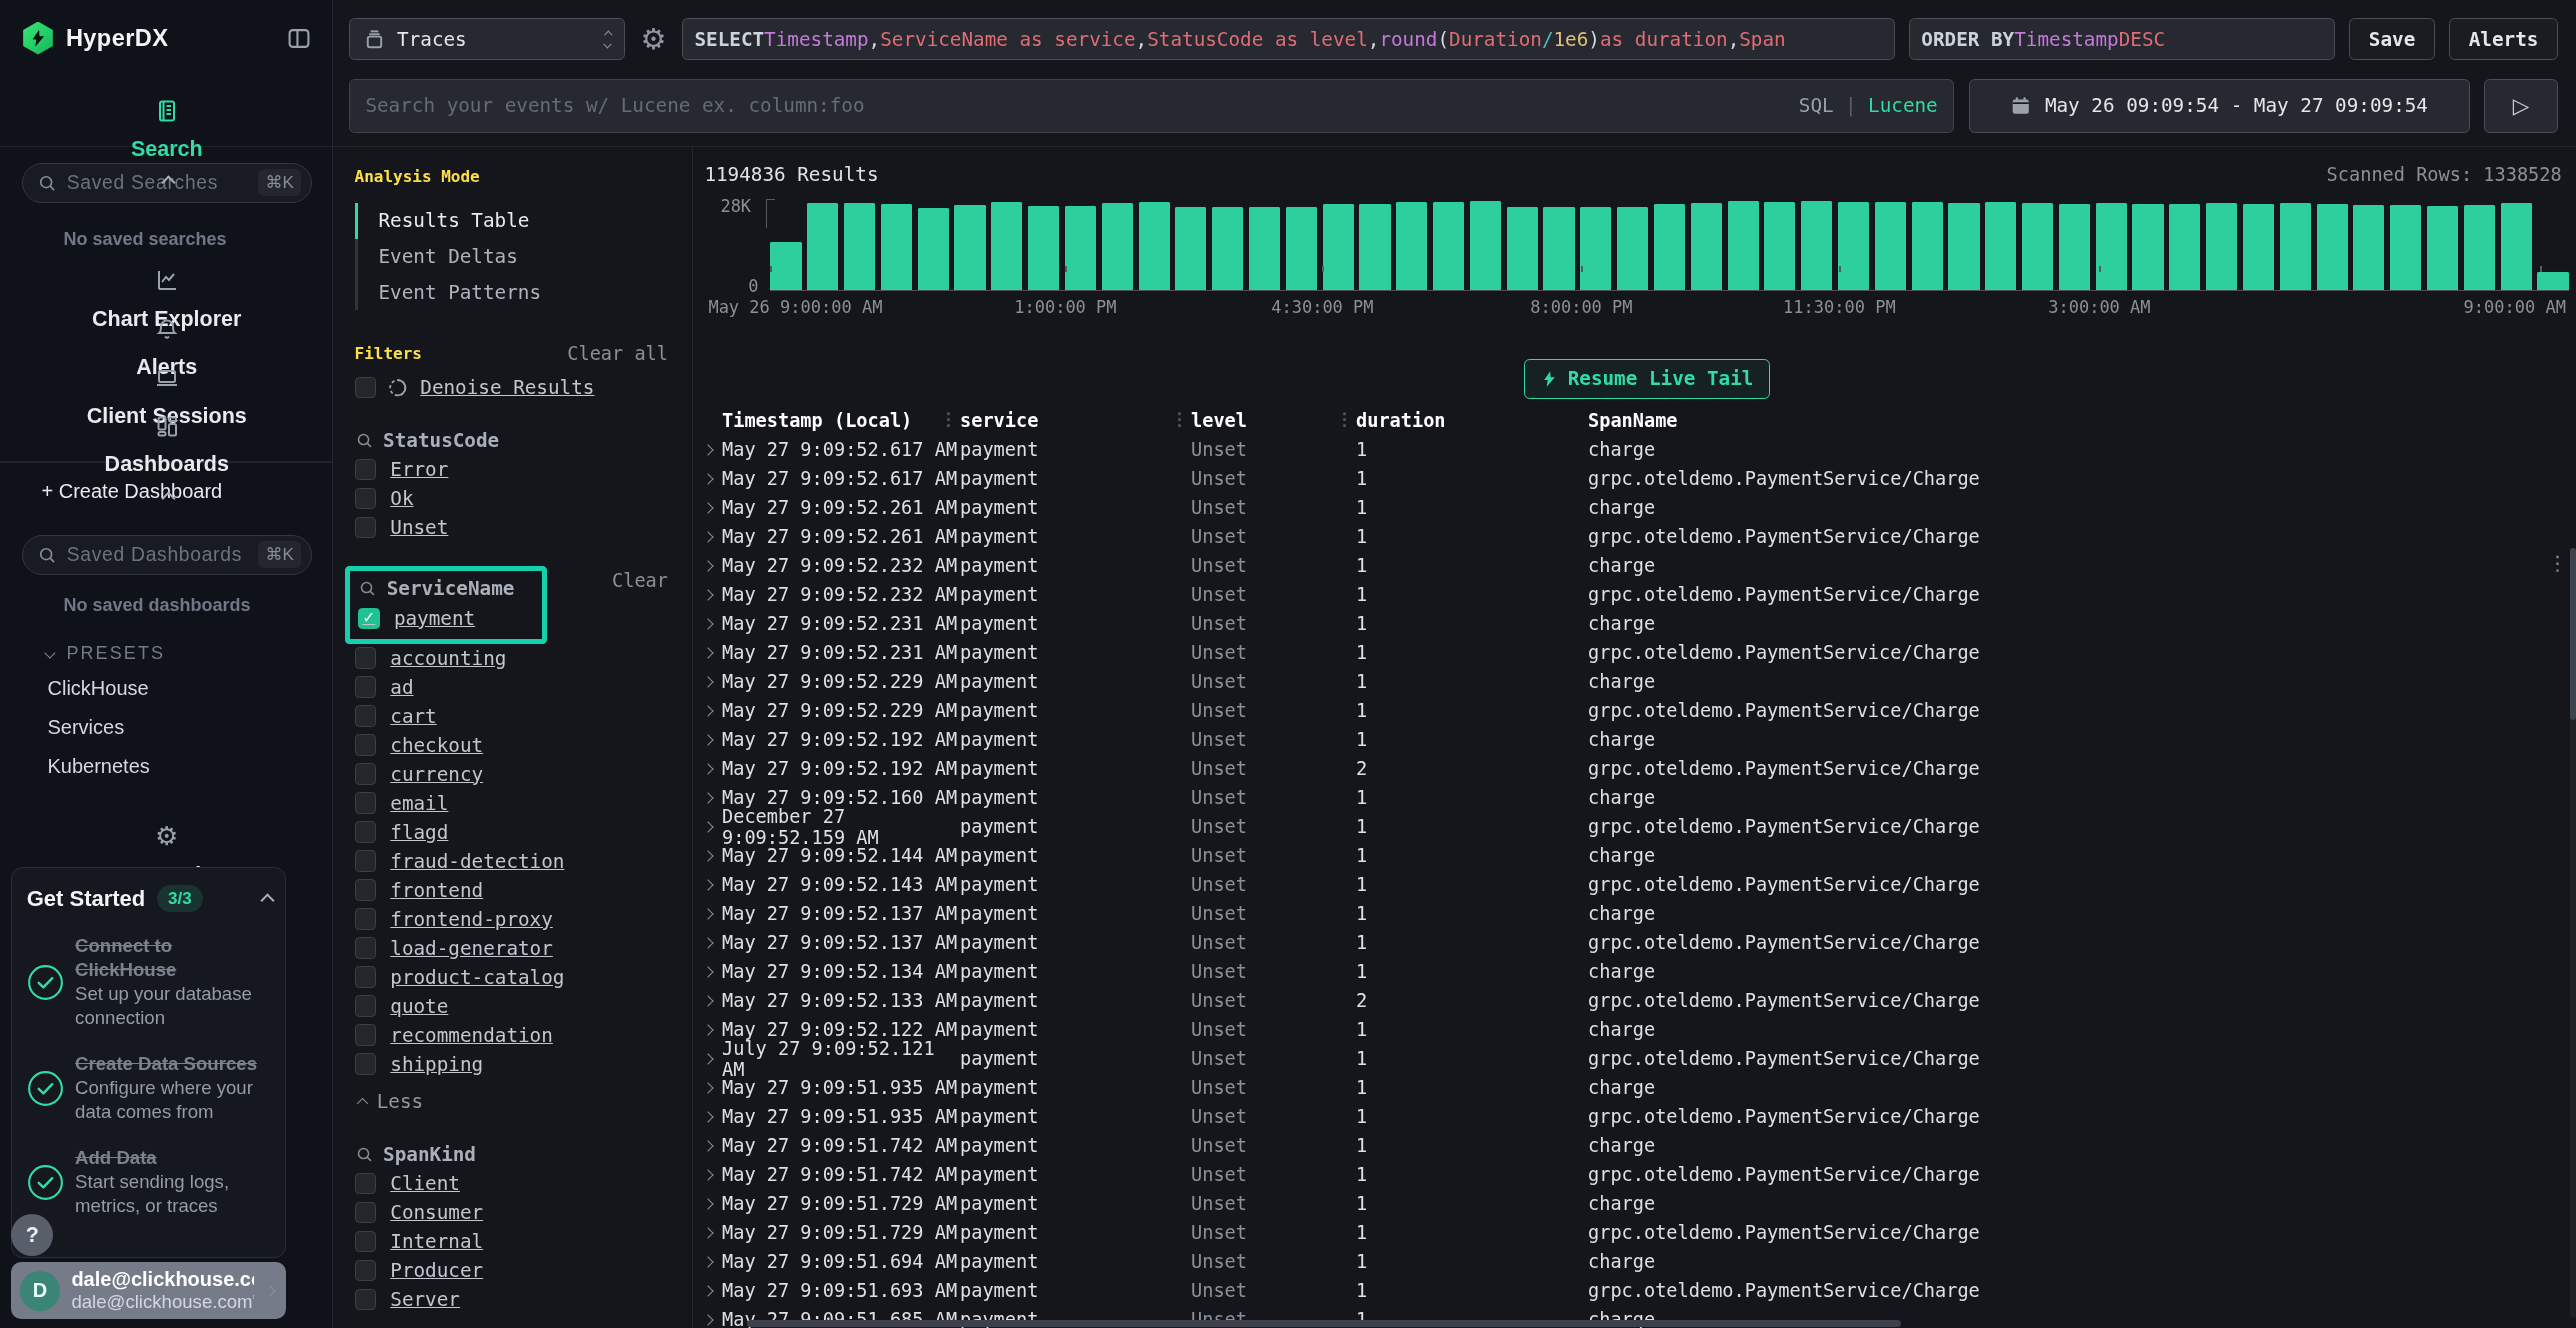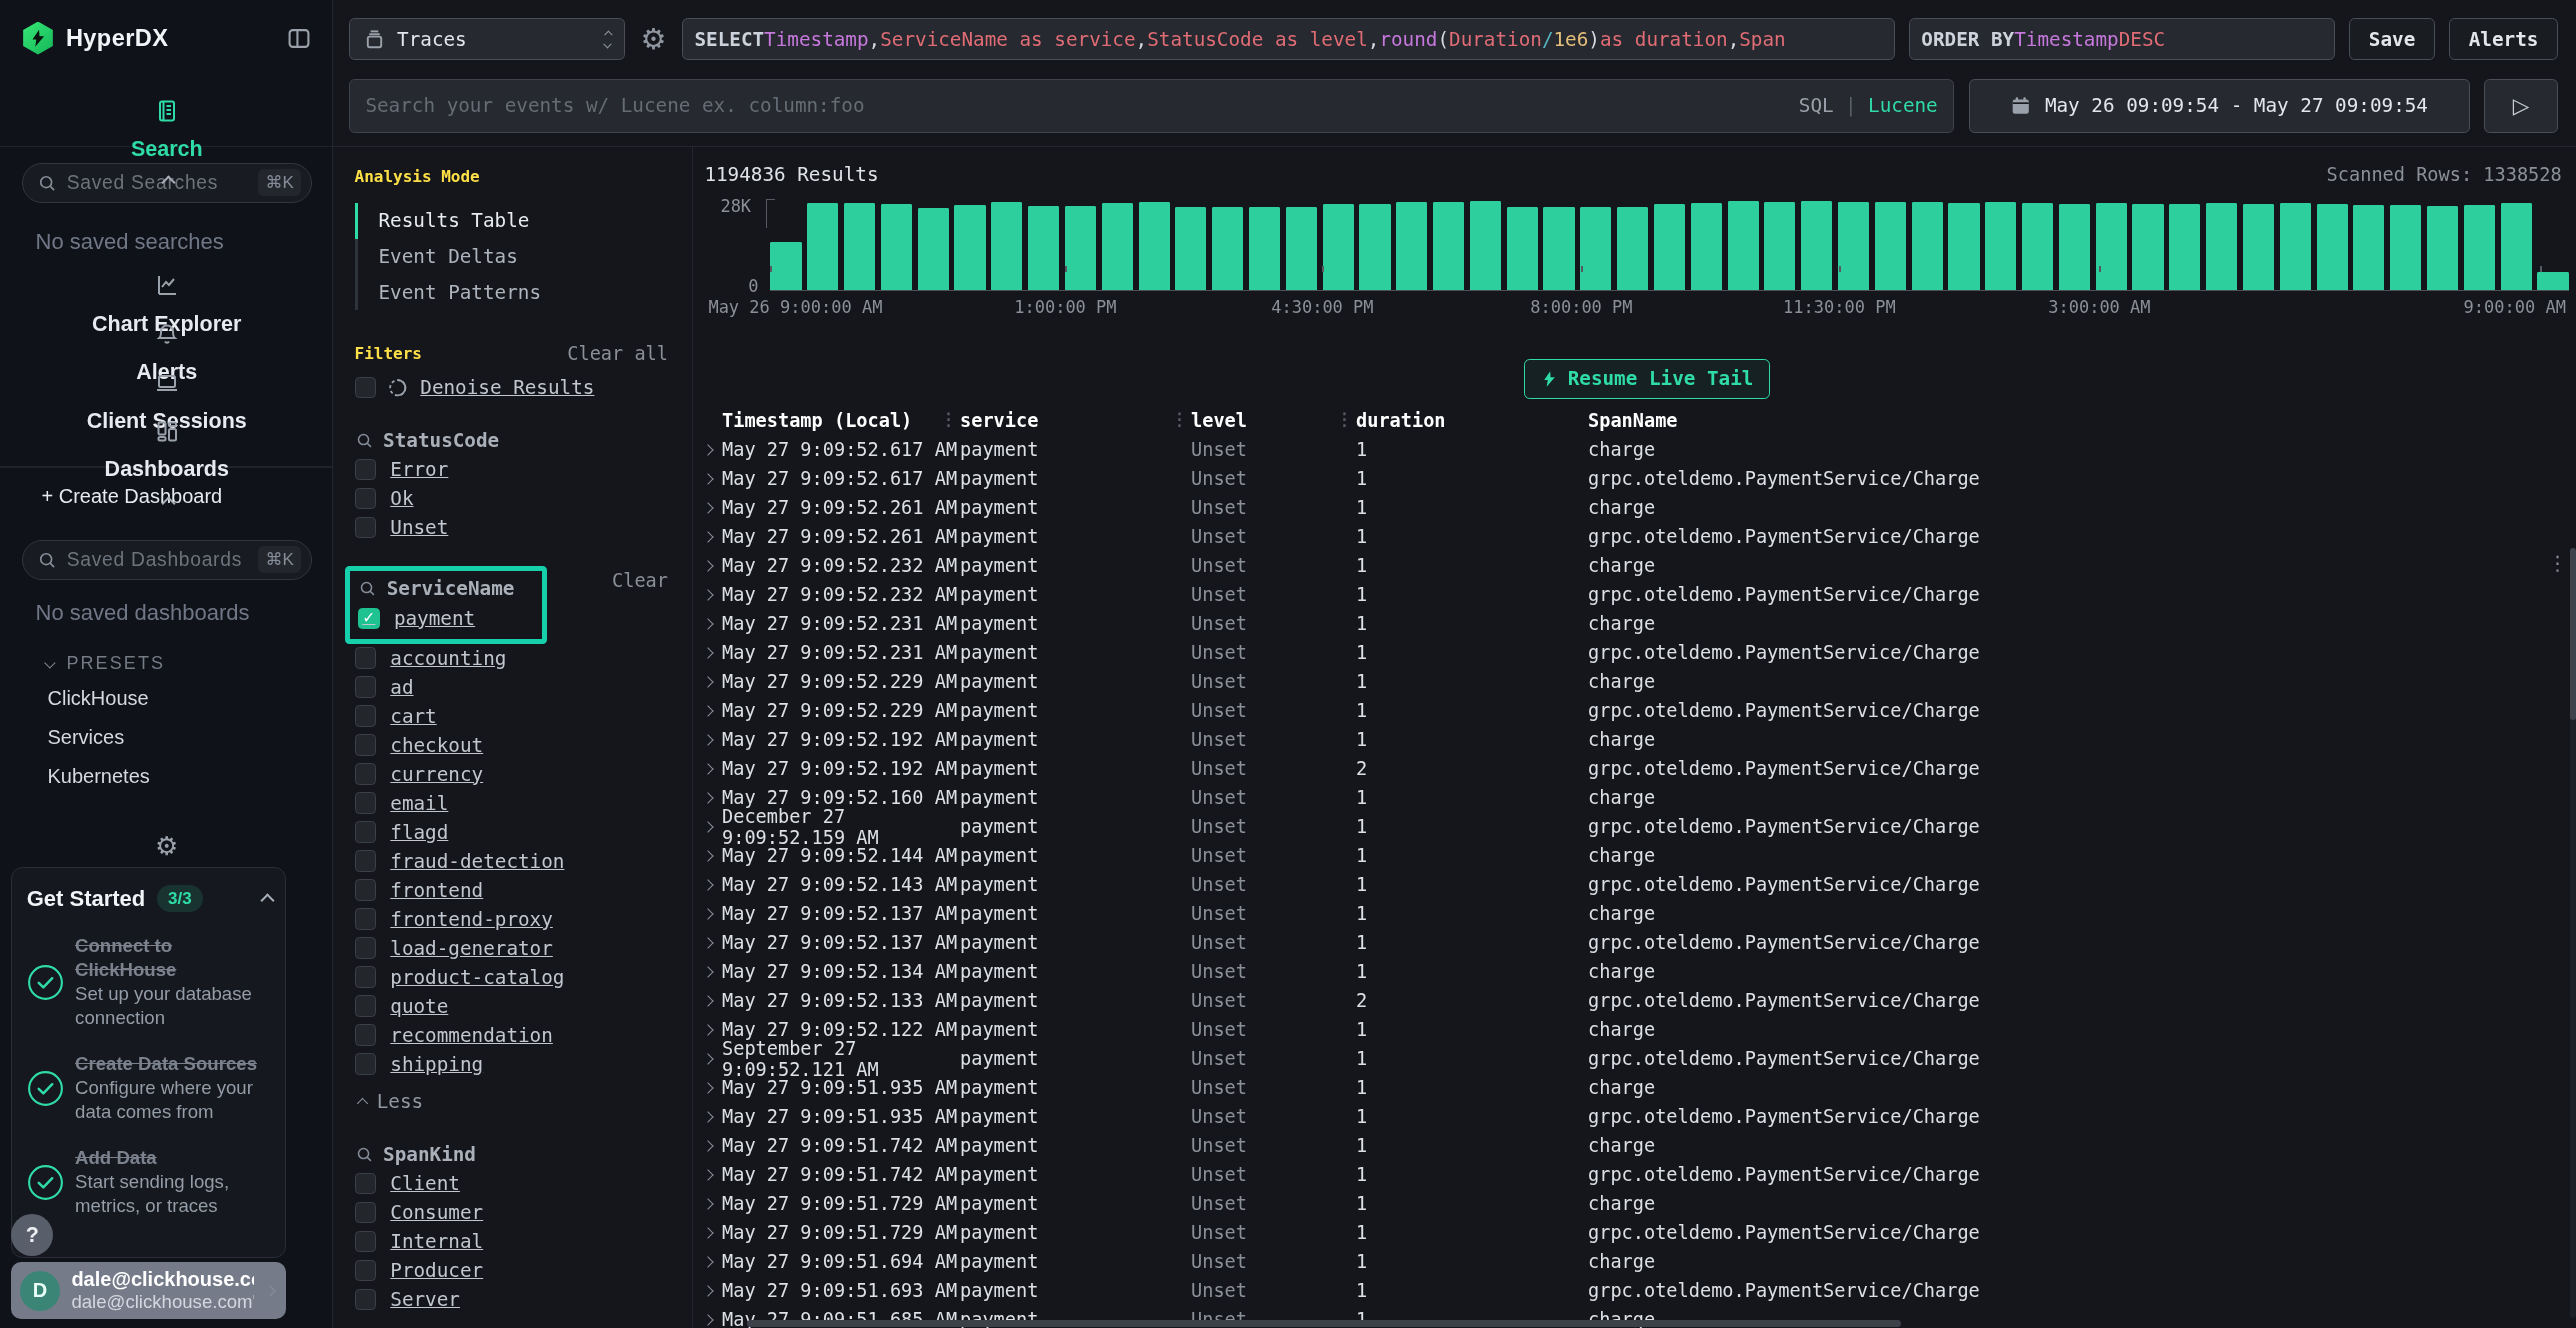--- a/index.html
+++ b/index.html
@@ -16,21 +16,21 @@
   .nav{padding:0 20px 0 21.5px;}
   .nav-item{display:flex;align-items:center;gap:14.3px;height:40px;font-size:21.5px;font-weight:600;color:#e7eaee;cursor:pointer;flex-direction:column;}
   .nav-item .grow{flex:1;}
   .nav-item.active{color:#2fdca6;}
   .nav-item.active svg{stroke:#2fdca6;}
   .nav-search{margin-top:44px;}
   .divider{height:1.4px;background:#20232a;margin:7.2px -20px 0 -21.5px;}
   .pill{margin-top:15.7px;height:40px;border:1.4px solid #32363e;background:#181b21;border-radius:715px;display:flex;align-items:center;gap:10px;padding:0 10px 0 14.3px;cursor:text;}
   .pill .ph{flex:1;color:#6d737d;font-size:19.3px;letter-spacing:0.7px;}
   .kbd{background:#23262d;border-radius:5.7px;color:#868d99;font-size:17px;padding:2.9px 7.2px;}
-  .empty-note{margin:26px 0 0 14px;color:#707786;font-size:22px;}
+  .empty-note{margin:26px 0 0 42px;color:#707786;font-size:18px;font-weight:bold;}
   .navlist .nav-item{margin-top:8.6px;}
   .create-dash{margin:17px 0 0 20px;font-size:20px;color:#e7eaee;cursor:pointer;height:26px;}
   .presets-head{margin:27px 0 0 24px;display:flex;align-items:center;gap:13px;color:#747b87;font-size:18px;letter-spacing:2.1px;cursor:pointer;}
   .preset-item{margin:10px 0 0 26px;font-size:20px;color:#d6dae0;height:29px;display:flex;align-items:center;cursor:pointer;}
   .team{margin-top:42px;}
   .gear-glyph{font-family:"DejaVu Sans",sans-serif;font-size:26px;color:#9aa1ab;line-height:1;}
 
   .gs-panel{position:absolute;left:11.4px;top:867px;width:275px;height:391px;background:#15181e;border:1.4px solid #2a2e36;border-radius:11.4px;padding:17px 14.3px;overflow:hidden;}
   .gs-head{display:flex;align-items:center;gap:11.4px;}
   .gs-title{font-size:22px;font-weight:700;color:#f2f4f7;}
@@ -832,21 +832,21 @@
               <span class="col1">May 27 9:09:52.122 AM</span>
               <span class="col2">payment</span>
               <span class="col3 lvl">Unset</span>
               <span class="col4">1</span>
               <span class="col5">charge</span>
             </div>
             <div class="trow">
               <span class="col0">
                 <i class="chev right sm"></i>
               </span>
-              <span class="col1">September 27 9:09:52.121 AM</span>
+              <span class="col1">July 27 9:09:52.121 AM</span>
               <span class="col2">payment</span>
               <span class="col3 lvl">Unset</span>
               <span class="col4">1</span>
               <span class="col5">grpc.oteldemo.PaymentService/Charge</span>
             </div>
             <div class="trow">
               <span class="col0">
                 <i class="chev right sm"></i>
               </span>
               <span class="col1">May 27 9:09:51.935 AM</span>

